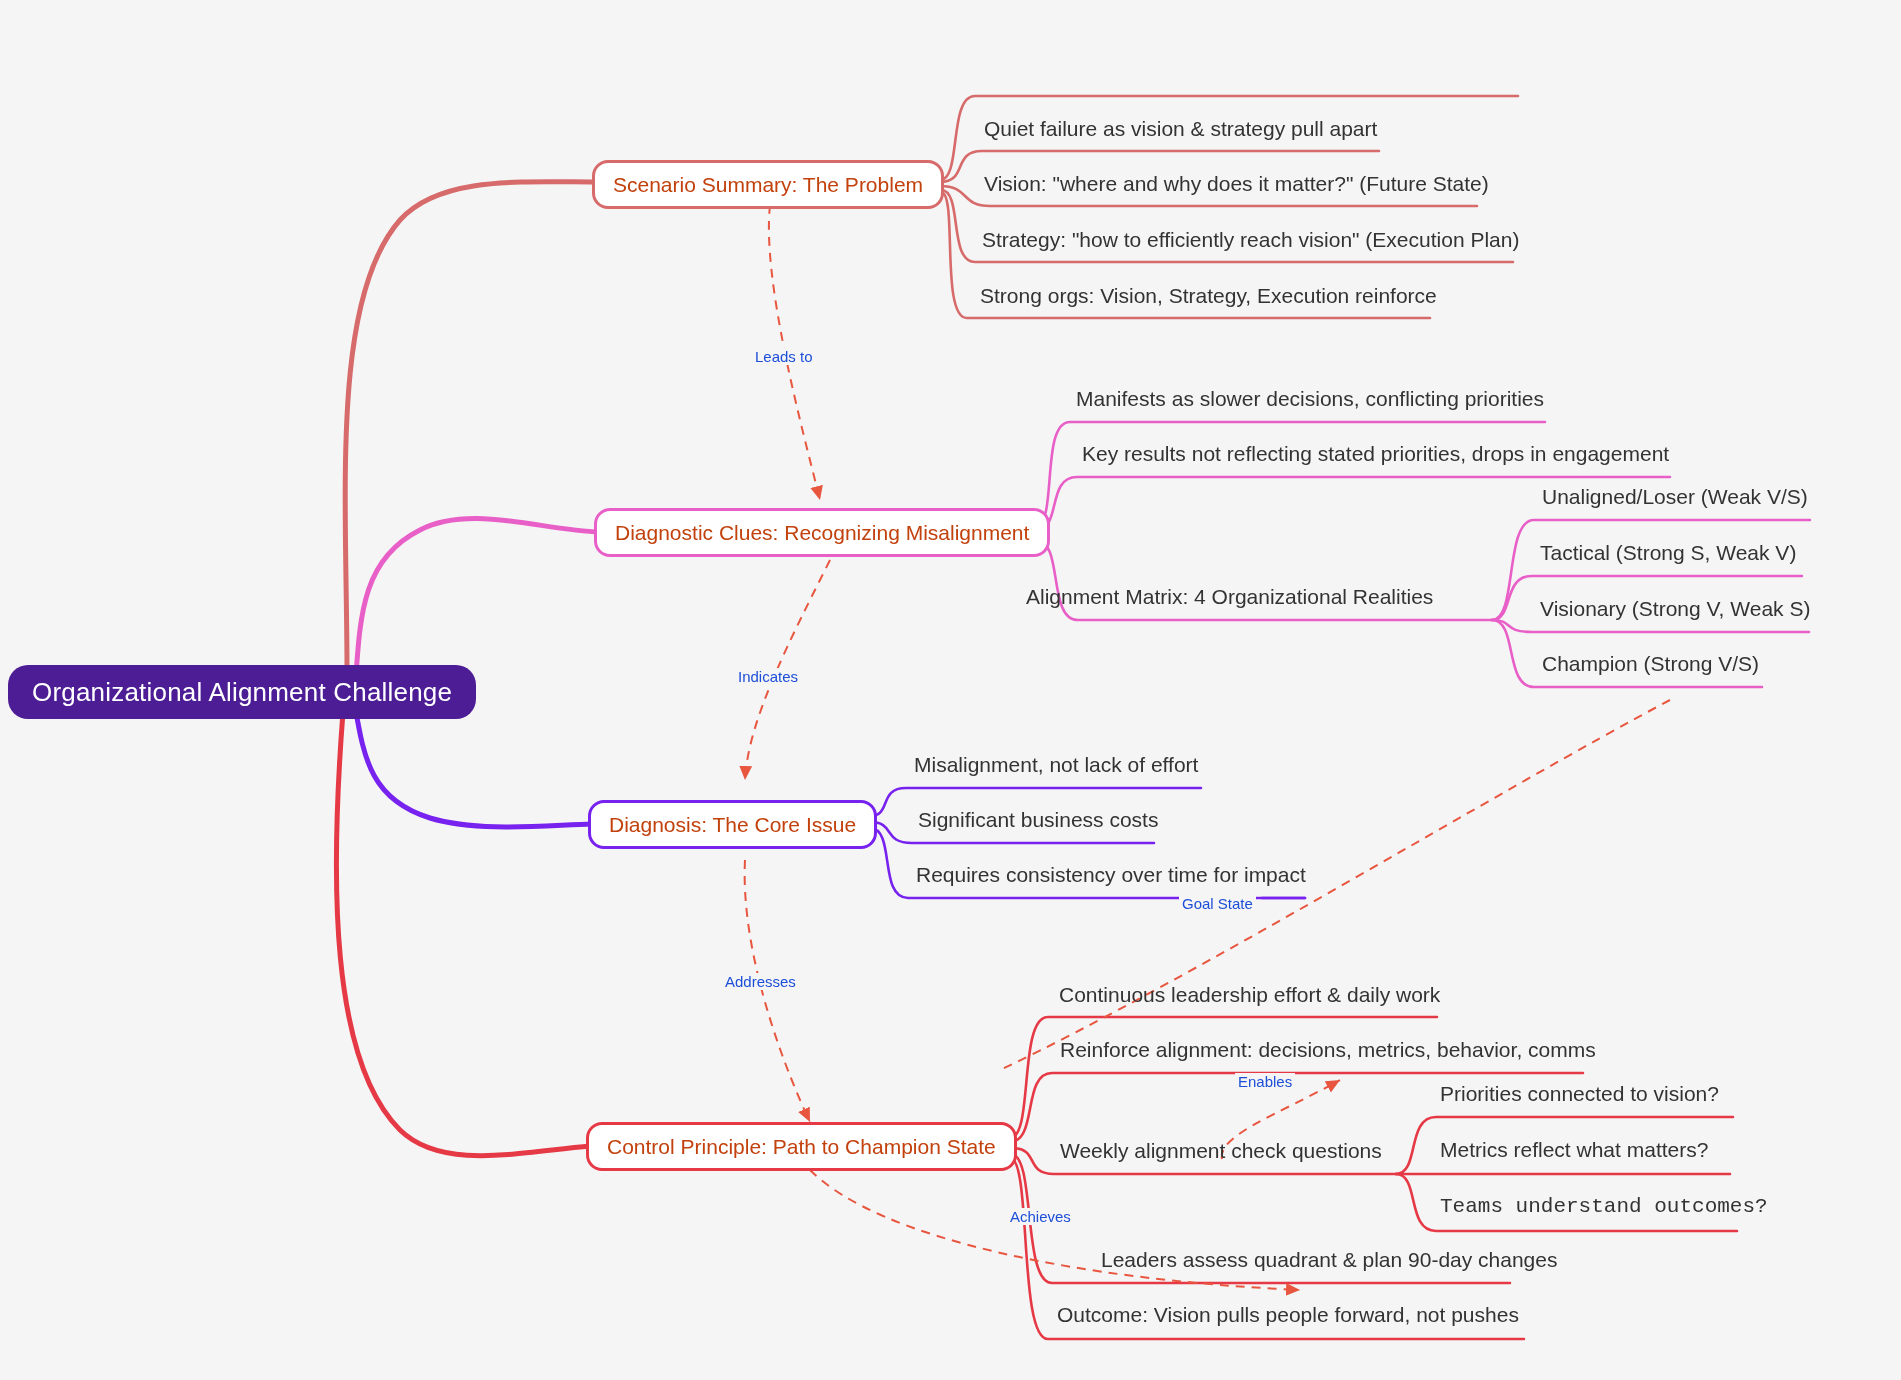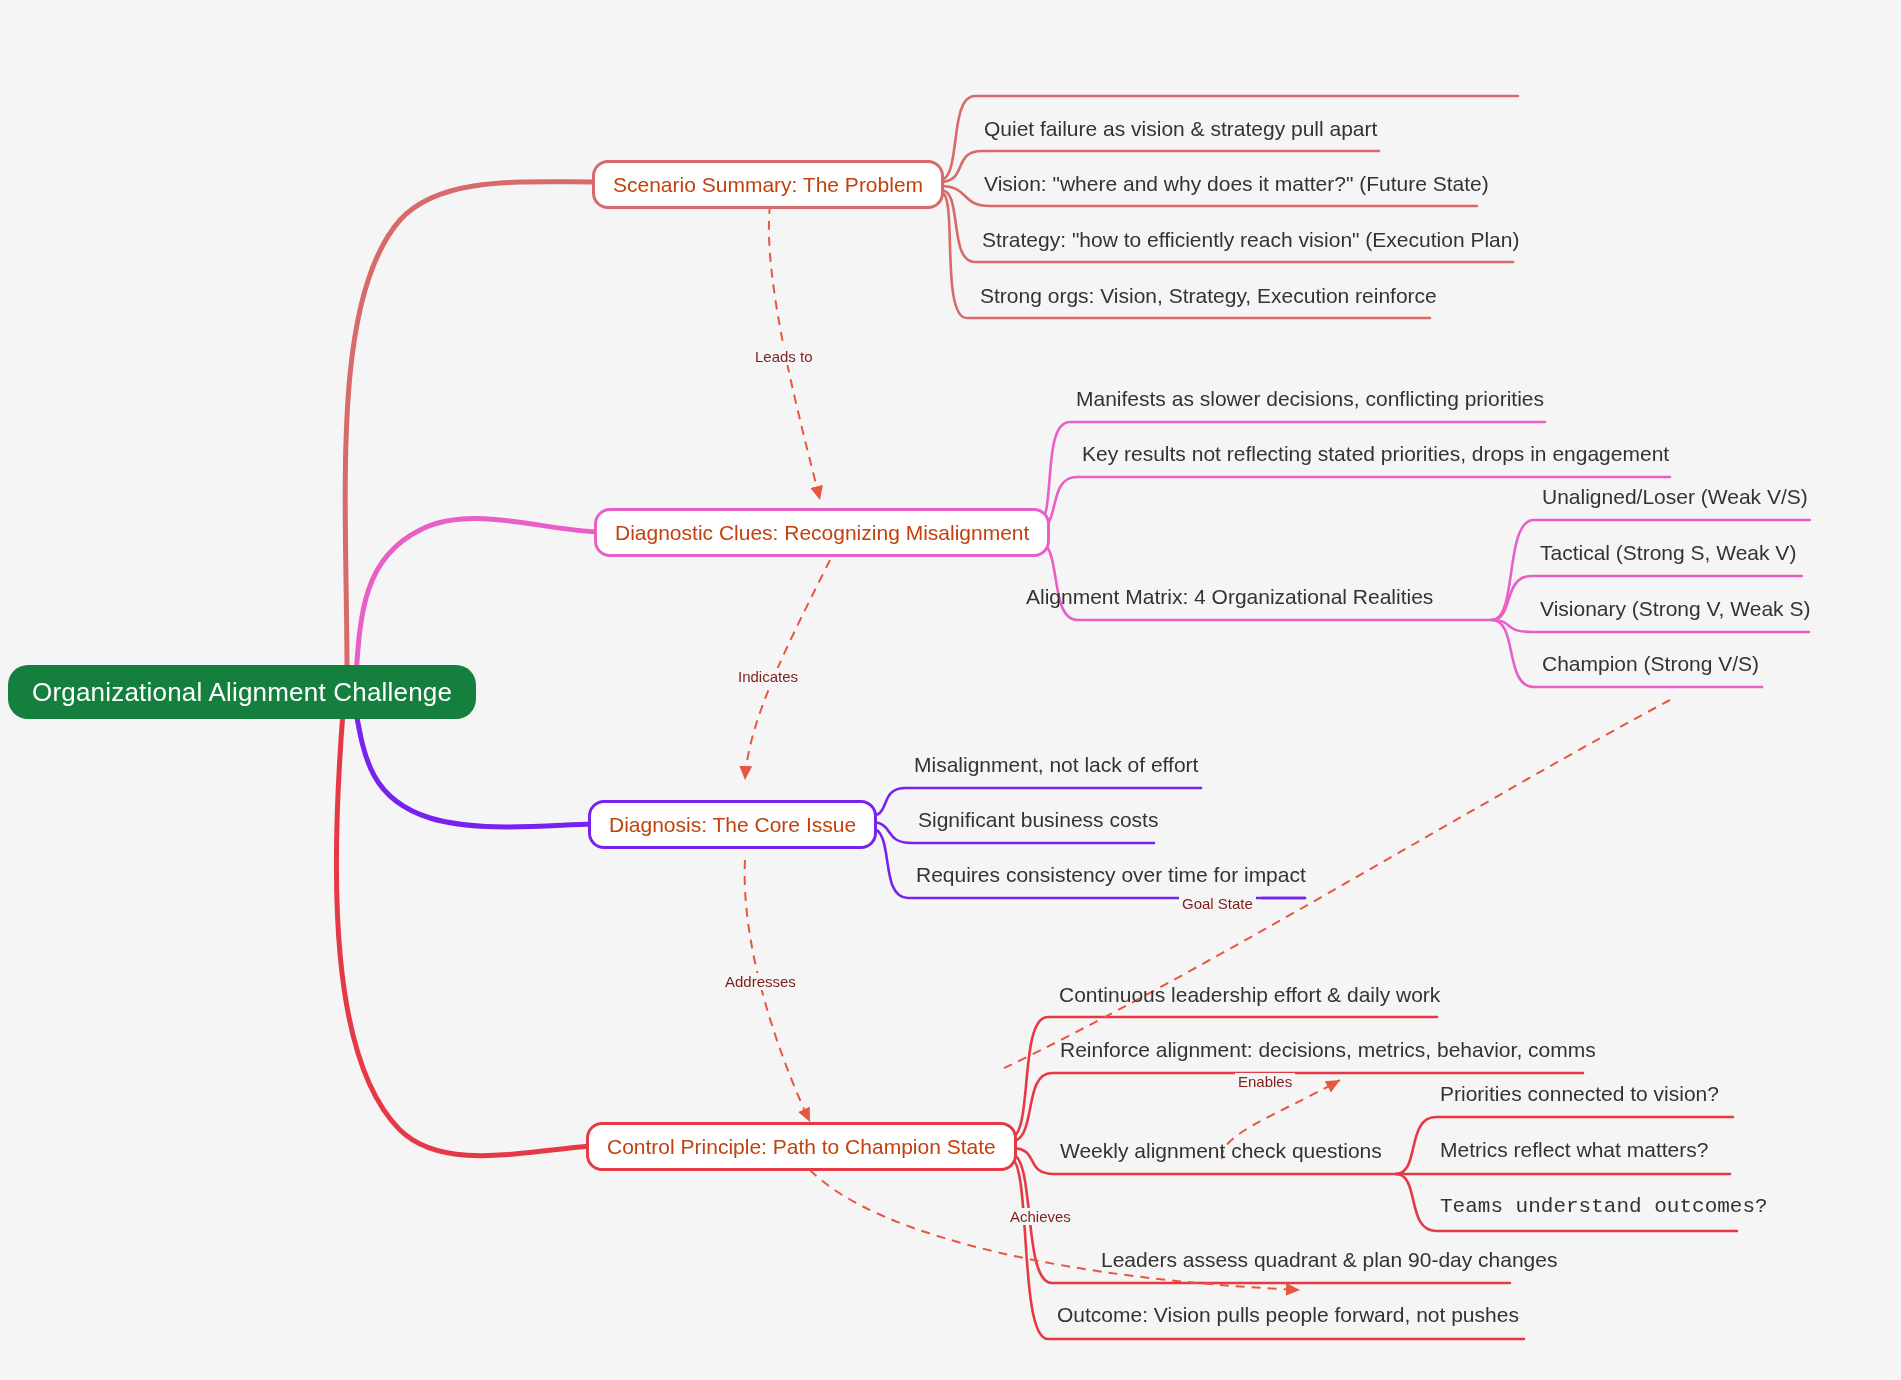--- a/index.html
+++ b/index.html
@@ -28,21 +28,21 @@
   .node {
     position: absolute;
     box-sizing: border-box;
     white-space: nowrap;
     color: #c2410c;
     font-size: 21px;
     line-height: 1;
   }
   
   .root-node {
-    background: #15803d;
+    background: #4c1d95;
     color: #ffffff;
     border-radius: 20px;
     padding: 14px 24px;
     font-size: 26px;
     letter-spacing: .2px;
   }
   
   .branch-node {
     background: #ffffff;
     border-radius: 16px;
@@ -58,21 +58,21 @@
 
   
   .leaf-node {
     font-size: 21px;
     color: #333333;
     padding: 0 2px 6px 2px;
   }
   .edge-label {
     position: absolute;
     font-size: 15px;
-    color: #7f1d1d;
+    color: #1d4ed8;
     background: #f5f5f5;
     padding: 0 3px;
     white-space: nowrap;
   }
 </style>
 </head>
 <body>
 
 <div id="stage">
 

